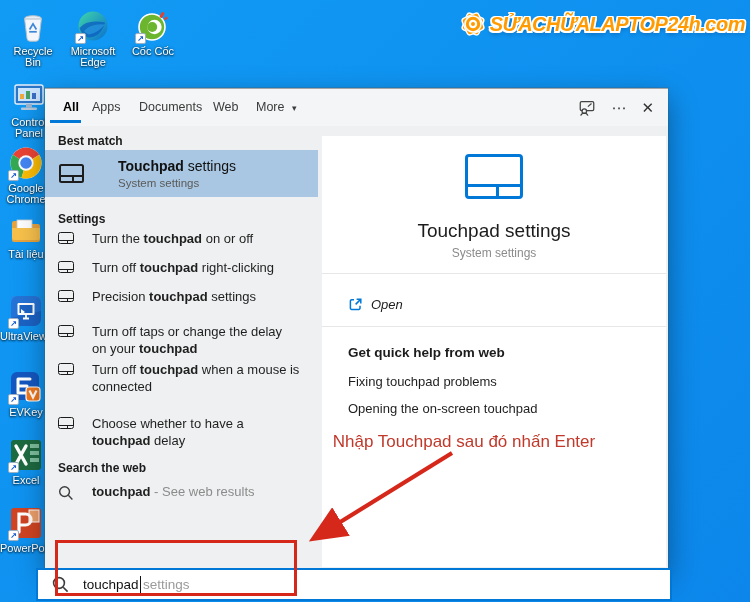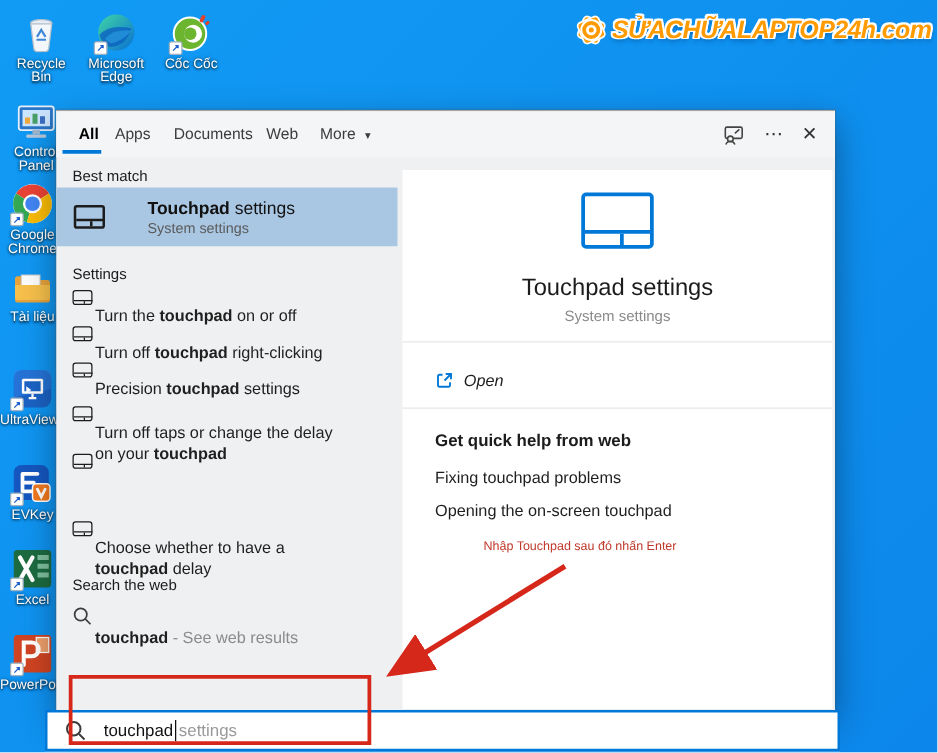--- a/index.html
+++ b/index.html
@@ -31,28 +31,28 @@
            box-shadow:0 10px 26px rgba(0,0,0,.38), 0 0 0 1px rgba(90,90,90,.25); }
   .tabs { position:absolute; left:0; top:0; width:100%; height:37px; background:#f4f5f6; }
   .tab { position:absolute; top:11px; font-size:12.5px; color:#3b3b3b; cursor:pointer; }
   .tab.active { font-weight:700; color:#000; }
   .tab-underline { position:absolute; left:5px; top:31px; width:31px; height:3px;
                    background:var(--accent-blue,#0078d7); }
   .winicons { position:absolute; top:0; right:14px; height:37px; display:flex; align-items:center; gap:15px; }
   .winicons .wi { font-size:15px; color:#333; cursor:pointer; line-height:1; }
 
   
-  .sechead { position:absolute; left:13px; font-size:12px; font-weight:400; color:#1b1b1b; }
+  .sechead { position:absolute; left:13px; font-size:12px; font-weight:700; color:#1b1b1b; }
   .bestrow { position:absolute; left:0; top:61px; width:273px; height:47px;
              background:var(--highlight-blue,#a9c7e2); cursor:pointer; }
   .bestrow .bicon { position:absolute; left:14px; top:14px; }
   .bestrow .btitle { position:absolute; left:73px; top:8px; font-size:14px; color:#111; white-space:nowrap; }
   .bestrow .bsub { position:absolute; left:73px; top:27px; font-size:11.5px; color:#5a5a5a; }
 
-  .item { position:absolute; left:13px; width:296px; display:flex; align-items:flex-start; cursor:pointer;flex-direction:column; }
+  .item { position:absolute; left:13px; width:296px; display:flex; align-items:flex-start; cursor:pointer; }
   .item .txt { width:208px; margin-left:18px; font-size:13px; line-height:17px; color:#1f1f1f; }
   .item .txt .b { font-weight:700; }
   .item .chev { margin-left:auto; align-self:center; font-size:17px; color:#3f3f3f; line-height:1; }
   .item .mt { margin-top:2px; flex:none; }
   .gray { color:#8b8b8b; }
 
   
   .tp { border:1.7px solid #1c1c1c; border-radius:2.5px; position:relative; }
   .tp.small { width:16px; height:12px; }
   .tp.small .hline { position:absolute; left:-.5px; right:-.5px; bottom:2.2px; border-top:1.6px solid #1c1c1c; }
@@ -81,21 +81,21 @@
   
   .searchbar { position:absolute; left:36px; top:568px; width:636px; height:33px; background:#fff;
                border:2px solid var(--accent-blue,#0077d4); z-index:12; display:flex; align-items:center; }
   .searchbar svg { margin-left:14px; flex:none; }
   .searchbar .val { margin-left:14px; font-size:13.5px; color:#111; }
   .searchbar .caret { width:1.5px; height:17px; background:#111; margin-left:1px; }
   .searchbar .sugg { margin-left:2px; font-size:13.5px; color:#9a9a9a; }
 
   
   .ann-text { position:absolute; left:330px; top:432px; width:268px; text-align:center; z-index:40;
-              font-size:10px; color:var(--annotation-text-red,#c0392b); }
+              font-size:17px; color:var(--annotation-text-red,#c0392b); }
   .ann-rect { position:absolute; left:55px; top:540px; width:242px; height:56px;
               border:3px solid var(--annotation-red,#d6271b); z-index:45; pointer-events:none; }
   .ann-arrow { position:absolute; left:0; top:0; width:750px; height:602px; z-index:44; pointer-events:none; }
 </style>
 </head>
 <body>
 
 <div class="stage">
 
   <div class="logo">
@@ -319,20 +319,21 @@
         </div>
       <div class="txt"><span>Turn off taps or change the delay on your </span><span class="b">touchpad</span><span></span></div>
       <span class="chev">›</span>
     </div>
 
     <div class="item" style="top:272px;">
       <div class="tp small mt">
           <span class="hline"></span>
           <span class="vline"></span>
         </div>
+      <div class="txt"><span>Turn off </span><span class="b">touchpad</span><span> when a mouse is connected</span></div>
       <span class="chev">›</span>
     </div>
 
     <div class="item" style="top:326px;justify-content:flex-end;">
       <div class="tp small mt">
           <span class="hline"></span>
           <span class="vline"></span>
         </div>
       <div class="txt"><span>Choose whether to have a </span><span class="b">touchpad</span><span> delay</span></div>
       <span class="chev">›</span>

